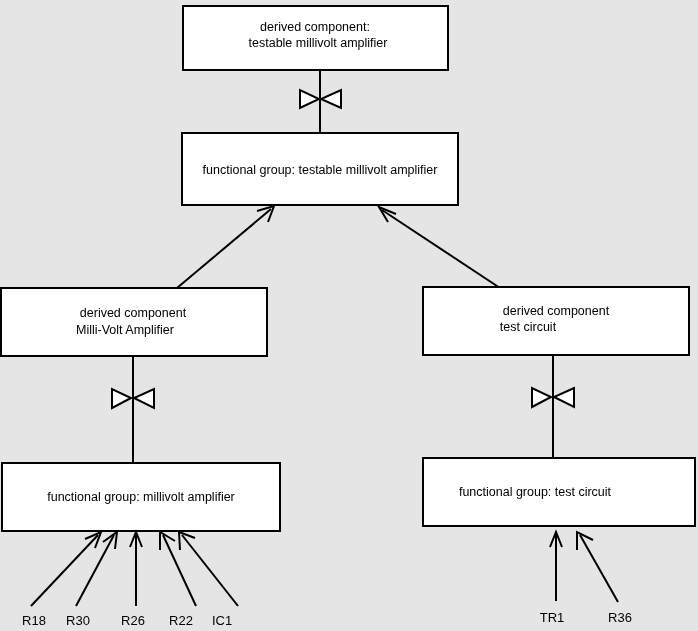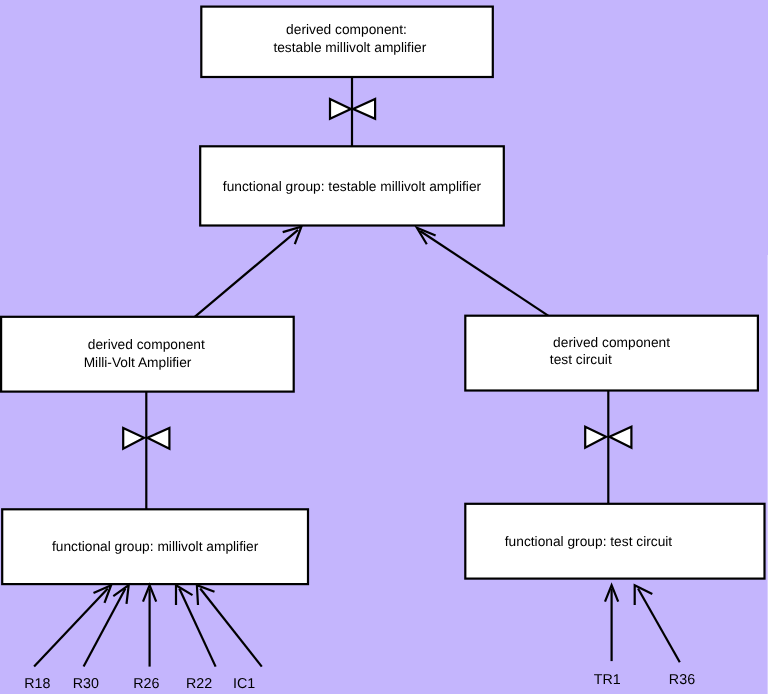--- a/index.html
+++ b/index.html
@@ -11,21 +11,21 @@
   body {
     width: 698px;
     height: 631px;
     font-family: "Liberation Sans", sans-serif;
     overflow: hidden;
   }
   #diagram-root {
     position: relative;
     width: 698px;
     height: 631px;
-    background: #c4b5fd;
+    background: #e5e5e5;
   }
   svg.diagram {
     display: block;
     width: 698px;
     height: 631px;
   }
   .box-rect {
     fill: #ffffff;
     stroke: #000000;
     stroke-width: 2;

